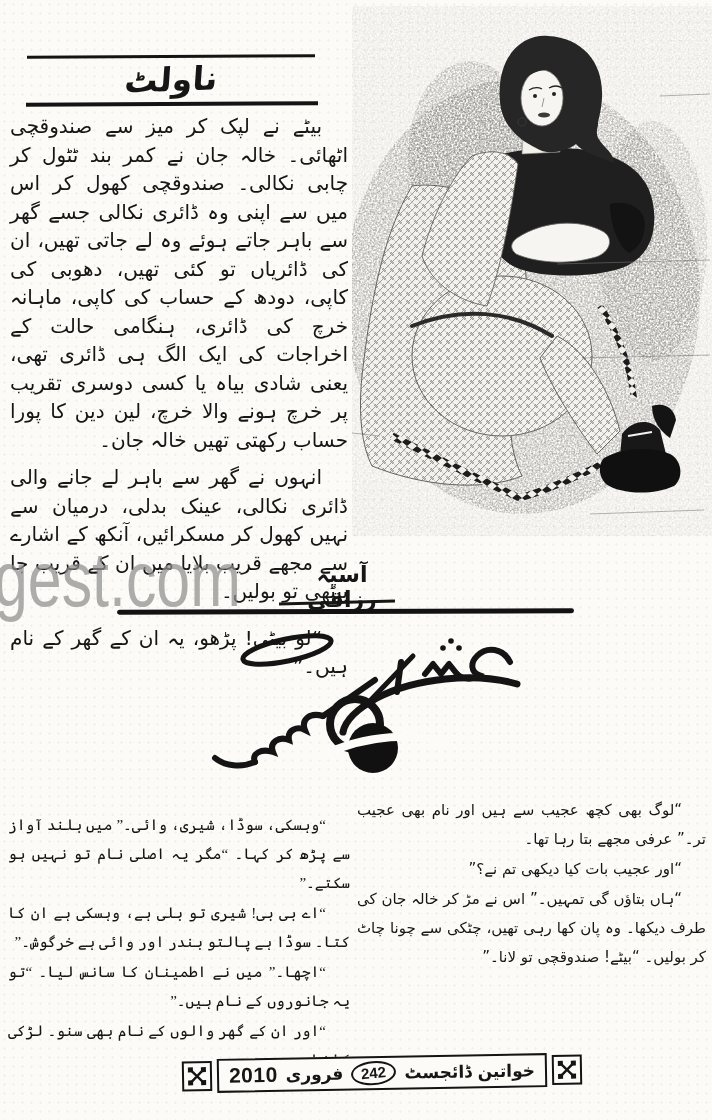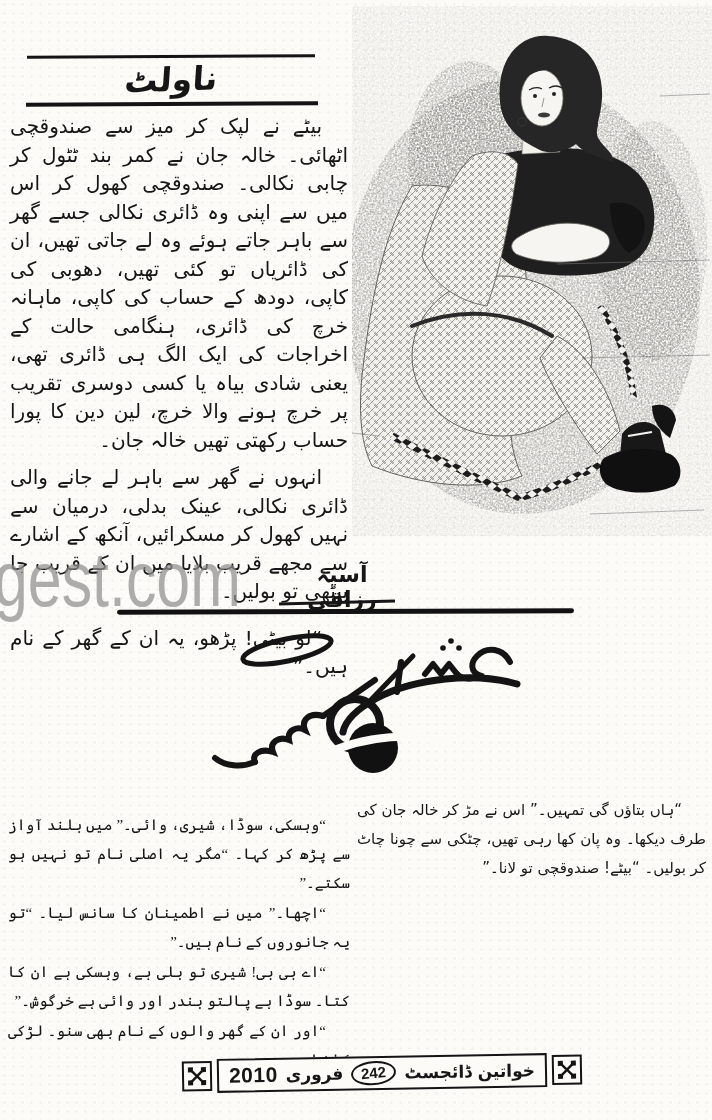--- a/index.html
+++ b/index.html
@@ -161,27 +161,29 @@
       <path d="M50 142 C36 148 20 146 10 138" stroke-width="6"></path>
     </g>
     <circle cx="238" cy="28" r="2.8" fill="#141414"></circle>
     <circle cx="246" cy="21" r="2.8" fill="#141414"></circle>
     <circle cx="254" cy="28" r="2.8" fill="#141414"></circle>
     <circle cx="168" cy="128" r="25" fill="#111"></circle>
     <path d="M116 136 C160 114 214 112 244 124" stroke="#fcfbf8" stroke-width="8" fill="none" stroke-linecap="round"></path>
   </svg>
 
   <div class="col-br urdu" lang="ur">
+    <p>“لوگ بھی کچھ عجیب سے ہیں اور نام بھی عجیب تر۔” عرفی مجھے بتا رہا تھا۔</p>
+    <p>“اور عجیب بات کیا دیکھی تم نے؟”</p>
     <p>“ہاں بتاؤں گی تمہیں۔” اس نے مڑ کر خالہ جان کی طرف دیکھا۔ وہ پان کھا رہی تھیں، چٹکی سے چونا چاٹ کر بولیں۔ “بیٹے! صندوقچی تو لانا۔”</p>
   </div>
 
   <div class="col-bl urdu" lang="ur">
     <p>“وہسکی، سوڈا، شیری، وائی۔” میں بلند آواز سے پڑھ کر کہا۔ “مگر یہ اصلی نام تو نہیں ہو سکتے۔”</p>
+    <p>“اے بی بی! شیری تو بلی ہے، وہسکی ہے ان کا کتا۔ سوڈا ہے پالتو بندر اور وائی ہے خرگوش۔”</p>
     <p>“اچھا۔” میں نے اطمینان کا سانس لیا۔ “تو یہ جانوروں کے نام ہیں۔”</p>
-    <p>“اے بی بی! شیری تو بلی ہے، وہسکی ہے ان کا کتا۔ سوڈا ہے پالتو بندر اور وائی ہے خرگوش۔”</p>
     <p>“اور ان کے گھر والوں کے نام بھی سنو۔ لڑکی کا نام</p>
   </div>
 
   <div class="footer">
     <span class="ornament">
       <svg viewBox="0 0 20 20" width="20" height="20">
         <rect x="1" y="1" width="5" height="5" fill="#141414"></rect>
         <rect x="14" y="1" width="5" height="5" fill="#141414"></rect>
         <rect x="1" y="14" width="5" height="5" fill="#141414"></rect>
         <rect x="14" y="14" width="5" height="5" fill="#141414"></rect>

